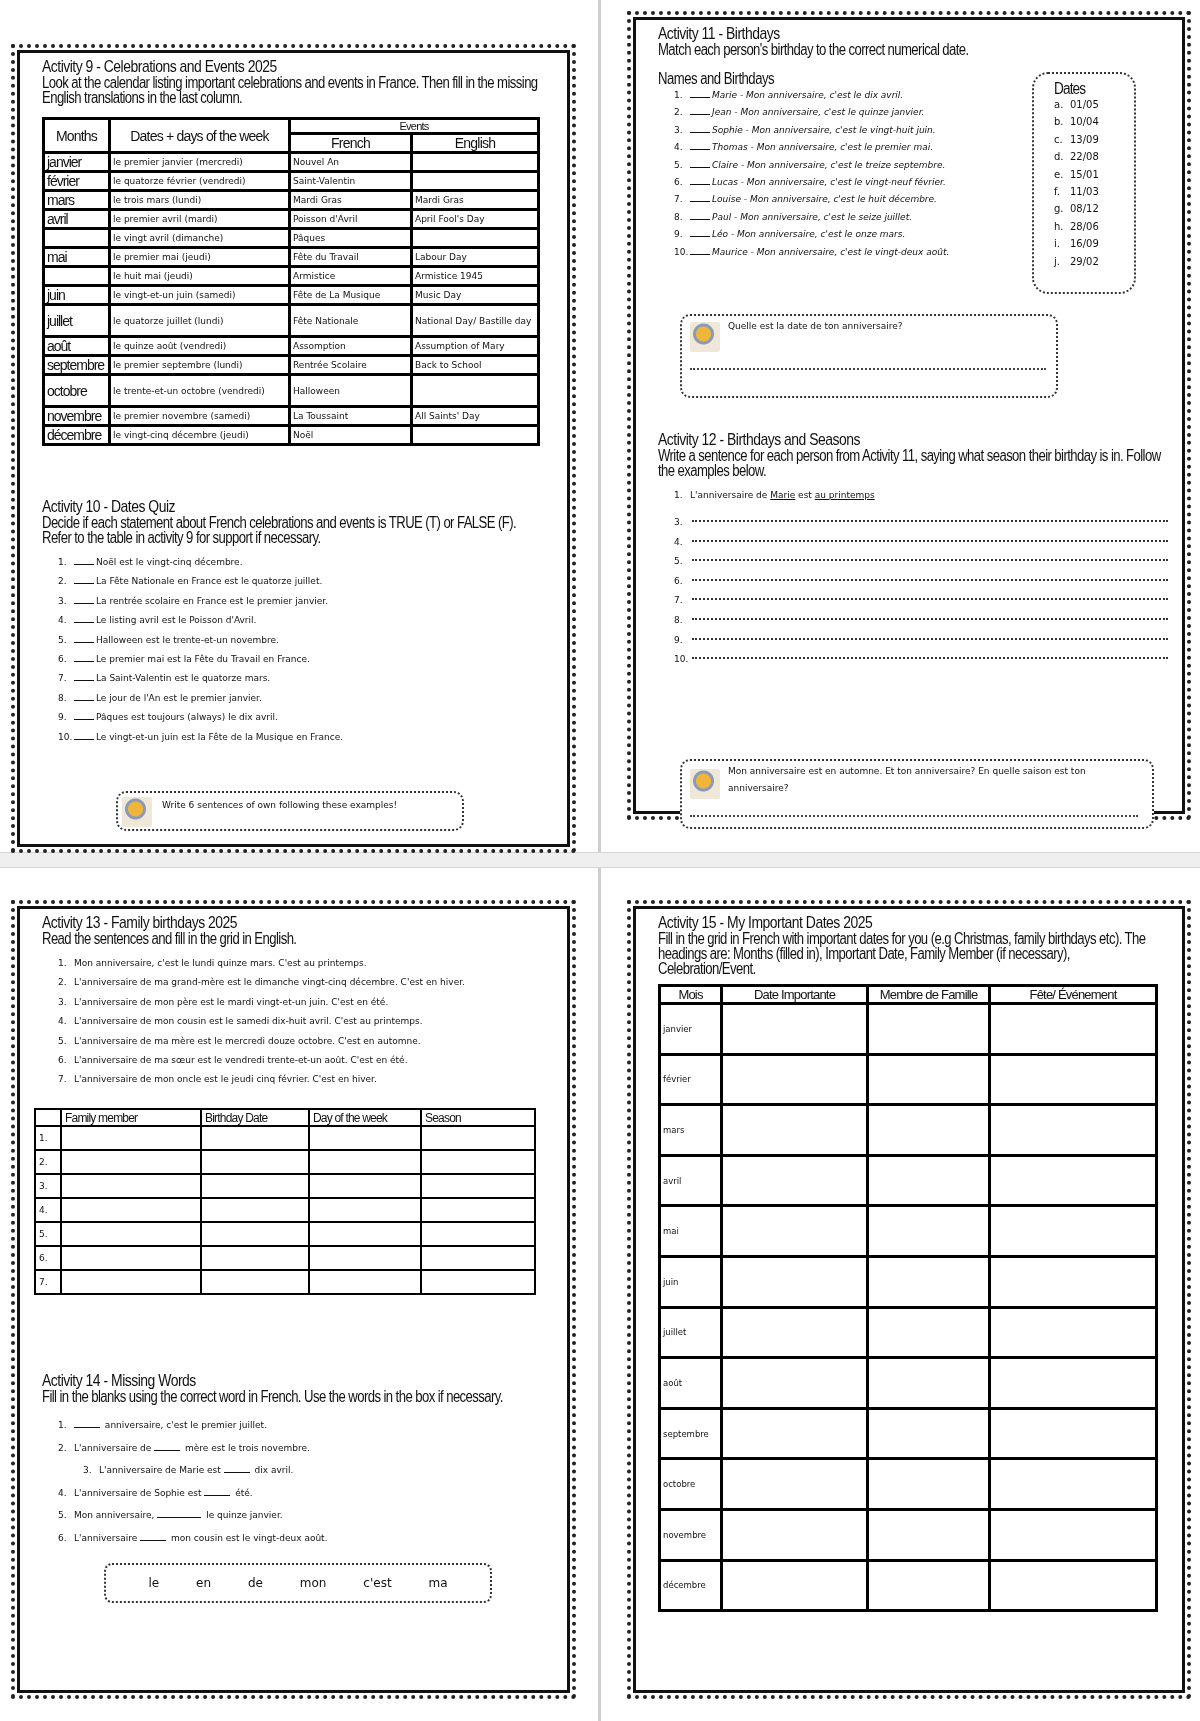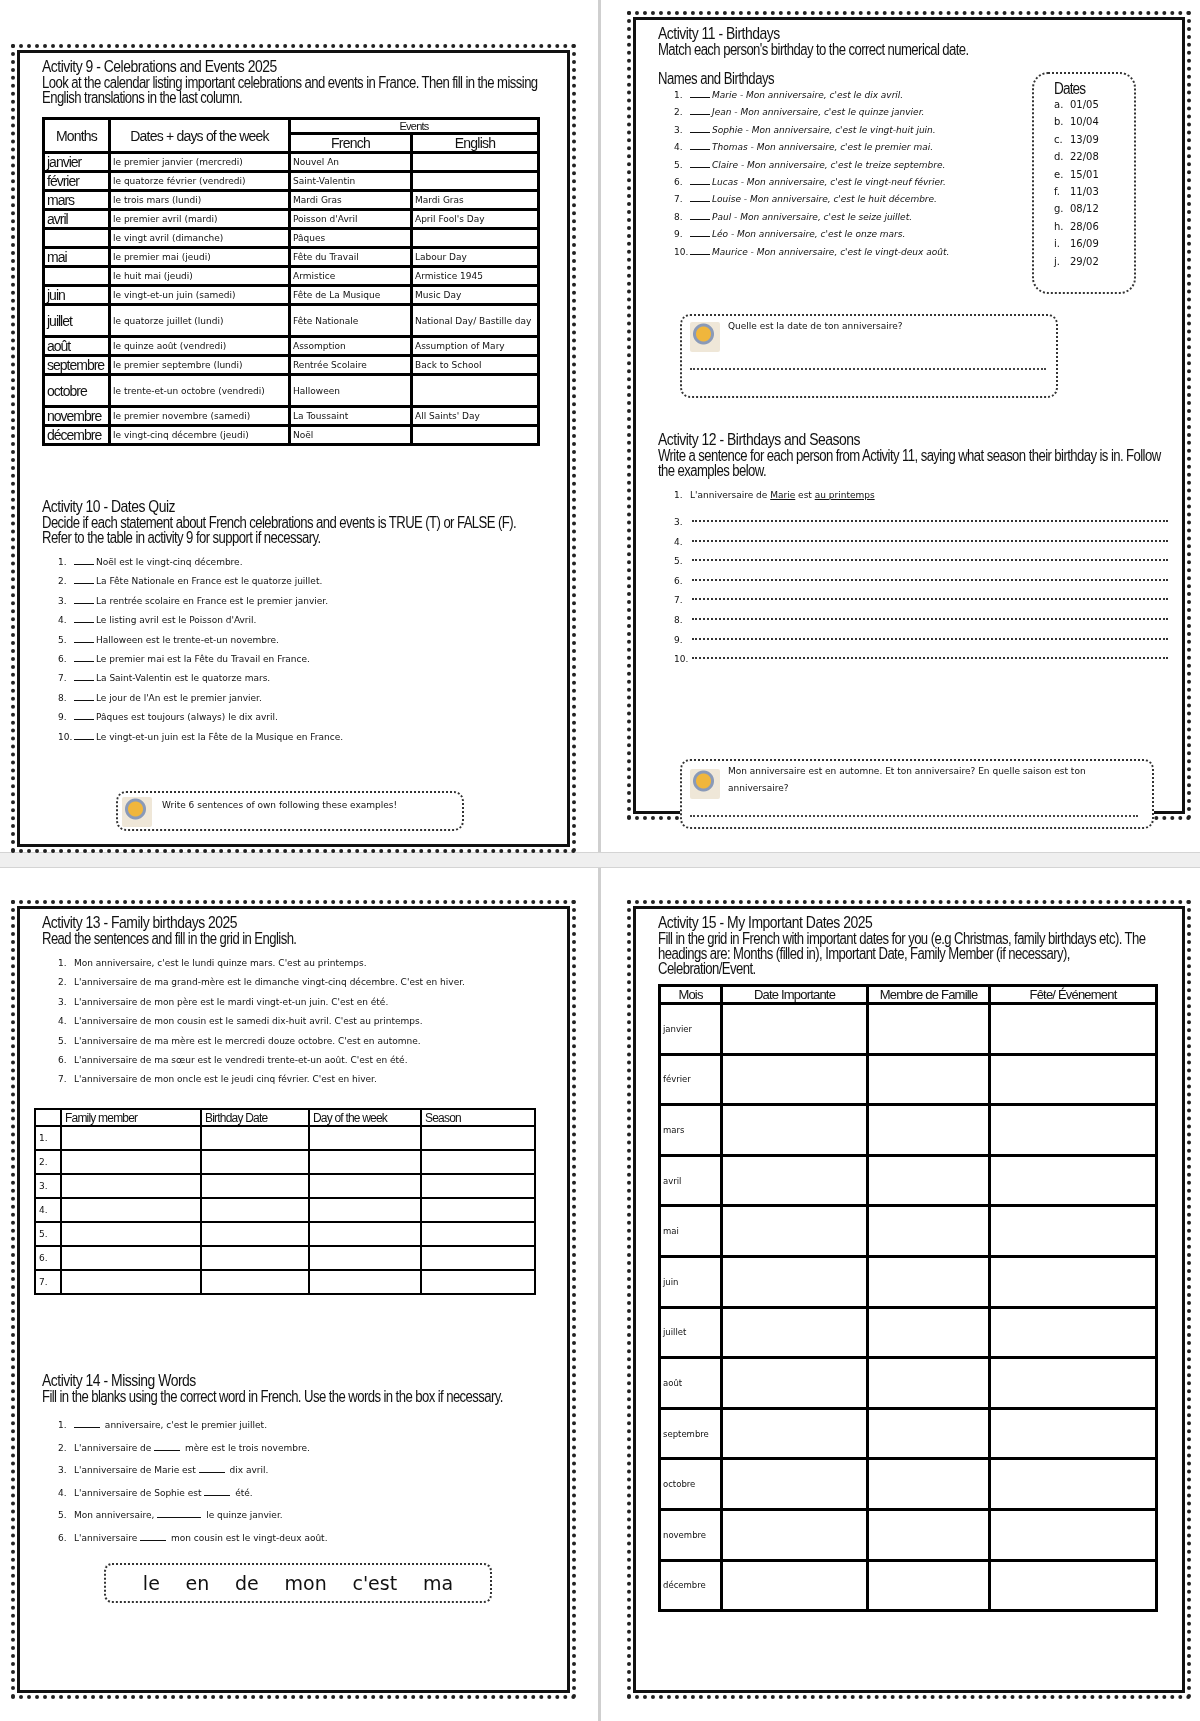--- a/index.html
+++ b/index.html
@@ -60,21 +60,21 @@
   .wlines { list-style: none; margin-left: 16px; margin-top: 2px; }
   .wlines li { font-size: 9px; height: 19.6px; display: flex; align-items: flex-end; }
   .wlines li .ln { flex: 1; border-bottom: 2px dotted #333; margin-left: 6px; margin-bottom: 5px; }
   .wlines li .num { width: 12px; }
 
   
   table.t13 { border-collapse: collapse; width: 502px; margin-left: -8px; margin-top: 18px; }
   table.t13 td, table.t13 th { border: 2px solid #000; height: 24px; font-size: 9px; padding: 0 3px; font-weight: normal; text-align: left; vertical-align: middle; }
   table.t13 th { height: 17px; font-family: "Liberation Sans", sans-serif; font-size: 12px; letter-spacing: -0.8px; vertical-align: bottom; }
 
-  .wordbox { position: absolute; border: 2px dotted #333; border-radius: 8px; display: flex; justify-content: space-around; align-items: center; font-size: 19px; }
+  .wordbox { position: absolute; border: 2px dotted #333; border-radius: 8px; display: flex; justify-content: space-around; align-items: center; font-size: 12px; }
 
   
   table.t15 { border-collapse: collapse; width: 500px; margin-top: 8px; margin-left: 0; }
   table.t15 td, table.t15 th { border: 3px solid #000; padding: 0 2px; font-weight: normal; vertical-align: middle; }
   table.t15 th { height: 18px; font-family: "Liberation Sans", sans-serif; font-size: 13px; letter-spacing: -0.8px; }
   table.t15 td { height: 50.6px; font-size: 8.5px; }
   table.t15 .mc { width: 62px; }
 </style>
 </head>
 <body>
@@ -401,21 +401,21 @@
           </tbody>
       </table>
     </div>
 
     <div class="content" style="top:464px;">
       <div class="h-title">Activity 14 - Missing Words</div>
       <div class="h-sub" style="width:118%;">Fill in the blanks using the correct word in French. Use the words in the box if necessary.</div>
       <ol class="list" id="a14list" style="margin-top:10px;">
           <li style="line-height: 22.6px;"><span class="num">1.</span><span></span><span class="blank" style="width: 26px;"></span><span> anniversaire, c'est le premier juillet.</span></li>
           <li style="line-height: 22.6px;"><span class="num">2.</span><span>L'anniversaire de </span><span class="blank" style="width: 26px;"></span><span> mère est le  trois novembre.</span></li>
-          <li style="line-height: 22.6px;"><span class="num">3.</span><span>L'anniversaire de Marie est </span><span class="blank" style="width: 26px;"></span><span> dix avril.</span></li>
+          <li style="line-height: 22.6px; margin-left: 25px;"><span class="num">3.</span><span>L'anniversaire de Marie est </span><span class="blank" style="width: 26px;"></span><span> dix avril.</span></li>
           <li style="line-height: 22.6px;"><span class="num">4.</span><span>L'anniversaire de Sophie est </span><span class="blank" style="width: 26px;"></span><span> été.</span></li>
           <li style="line-height: 22.6px;"><span class="num">5.</span><span>Mon anniversaire, </span><span class="blank" style="width: 44px;"></span><span> le quinze janvier.</span></li>
           <li style="line-height: 22.6px;"><span class="num">6.</span><span>L'anniversaire </span><span class="blank" style="width: 26px;"></span><span> mon cousin est le vingt-deux août.</span></li>
         </ol>
     </div>
 
     <div class="wordbox" id="wordbank" style="left:84px;top:654px;width:388px;height:40px;padding:0 24px;">
         <span>le</span>
         <span>en</span>
         <span>de</span>

